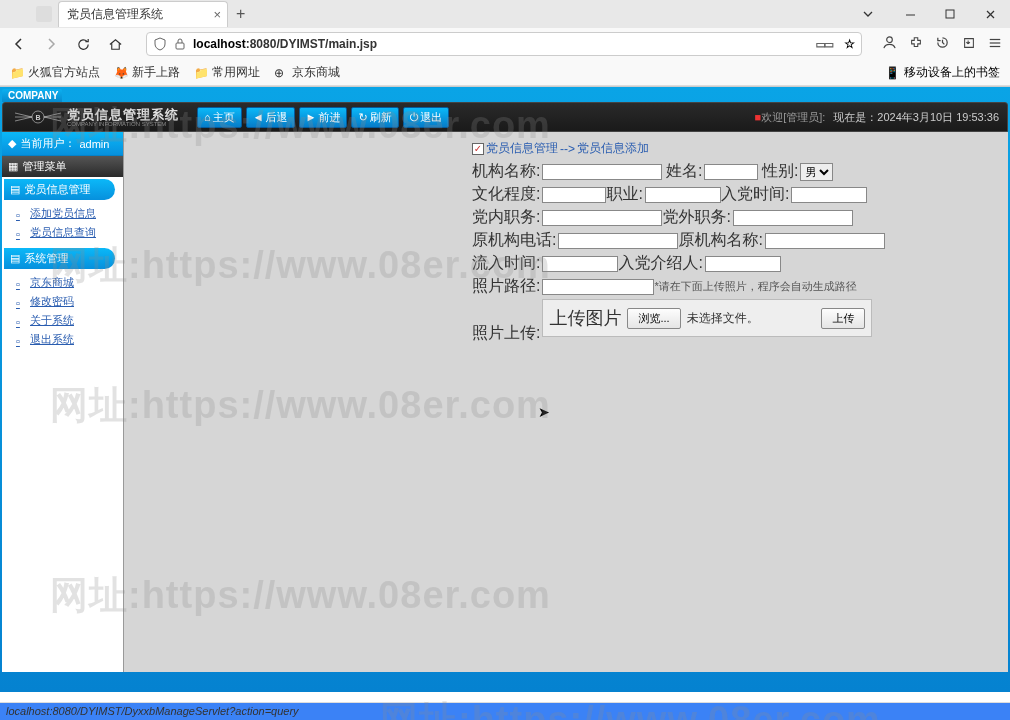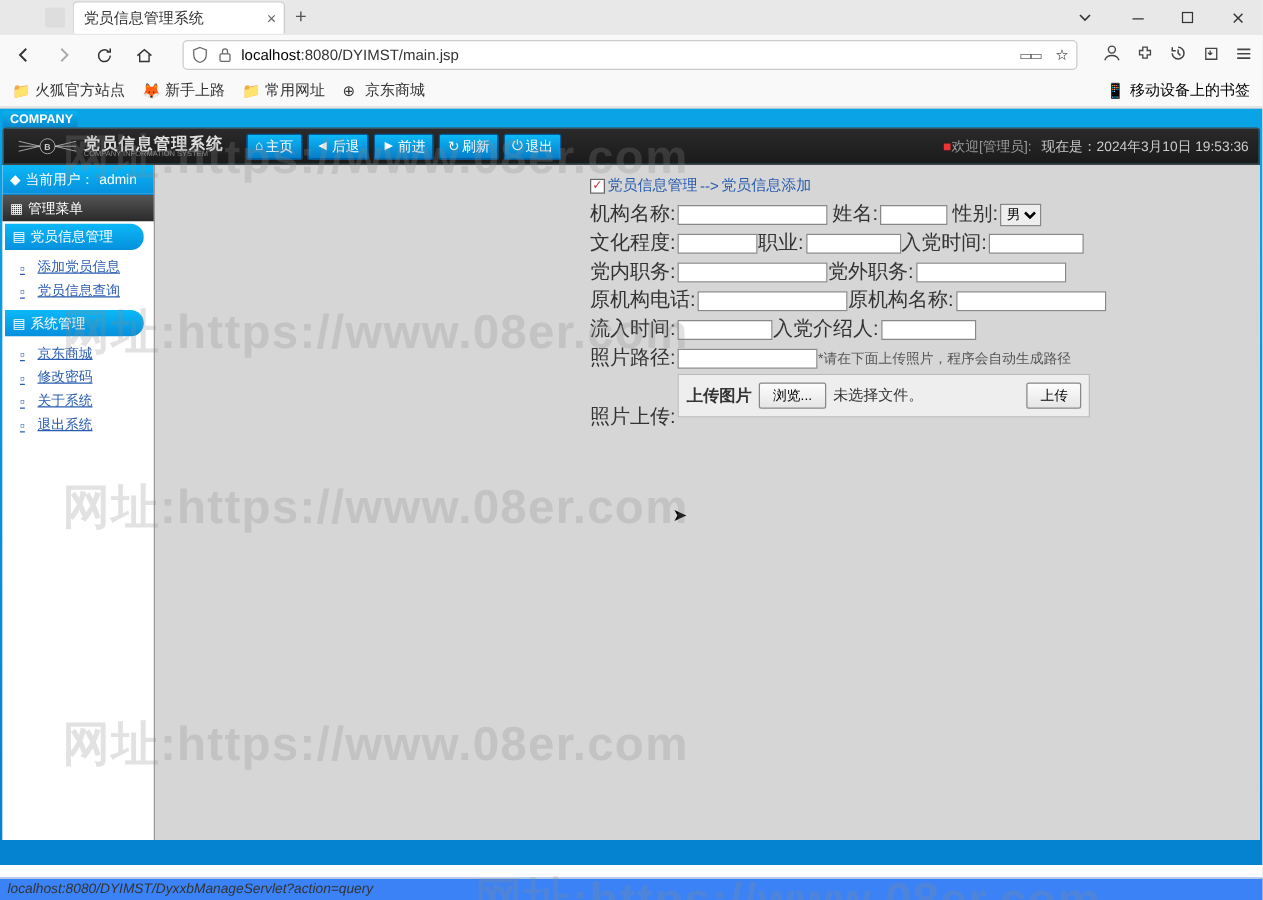--- a/index.html
+++ b/index.html
@@ -12,21 +12,21 @@
 .tab-app-icon { width: 16px; height: 16px; margin: 0 6px 0 6px; background: #ddd; border-radius: 2px; }
 .tab { display: flex; align-items: center; background: #fff; height: 26px; padding: 0 28px 0 8px; border-radius: 4px 4px 0 0; position: relative; min-width: 170px; border: 1px solid #ccc; border-bottom: none; }
 .tab-title { font-size: 12px; color: #333; }
 .tab-close { position: absolute; right: 6px; color: #666; font-size: 13px; cursor: pointer; }
 .tab-add { margin-left: 8px; color: #555; font-size: 16px; cursor: pointer; }
 .win-controls { margin-left: auto; display: flex; gap: 0; }
 .win-btn { width: 40px; height: 28px; display: flex; align-items: center; justify-content: center; color: #333; font-size: 11px; }
 .win-btn svg { stroke: #333; }
 .chevron-down { margin-right: 2px; }
 
-.addr-row { display: flex; align-items: center; height: 32px; padding: 0 8px; gap: 10px; background: #f9f9f9; }
+.addr-row { display: flex; align-items: center; height: 32px; padding: 0 8px; gap: 10px; background: #f9f9f9; font-weight: bold; }
 .nav-btn { width: 22px; height: 22px; display: flex; align-items: center; justify-content: center; color: #444; }
 .addr-bar { flex: 1; display: flex; align-items: center; background: #fff; border: 1px solid #ccc; border-radius: 4px; height: 24px; padding: 0 6px; margin: 0 10px; }
 .addr-lock { width: 14px; height: 14px; margin-right: 6px; }
 .addr-text { font-size: 12px; color: #333; }
 .addr-bold { color: #000; }
 .addr-icons { display: flex; gap: 12px; margin-left: auto; align-items: center; }
 .right-icons { display: flex; gap: 12px; align-items: center; }
 
 .bm-row { display: flex; align-items: center; height: 26px; padding: 0 10px; gap: 14px; background: #f9f9f9; border-bottom: 1px solid #ddd; }
 .bm-item { display: flex; align-items: center; gap: 4px; color: #333; font-size: 12px; }
@@ -63,21 +63,21 @@
 .main { flex: 1; background: #d6d6d6; padding: 8px 8px 8px 8px; overflow: hidden; position: relative; }
 .breadcrumb { color: #2a5db0; font-size: 12px; margin-left: 340px; margin-bottom: 4px; display: flex; align-items: center; gap: 2px; }
 .breadcrumb .cb { width: 12px; height:12px; border:1px solid #666; background:#fff; display:inline-flex; align-items:center; justify-content:center; color:#c33; font-size:10px; line-height:1; }
 .form-area { margin-left: 340px; }
 .frow { display: flex; align-items: center; margin-bottom: 2px; font-size: 12px; color: #333; }
 .flabel { text-align: right; min-width: 56px; margin-right: 2px; font-size: 16px; }
 .finput { border: 1px solid #888; height: 16px; background: #fff; font-size: 11px; padding: 0 2px; }
 .w120 { width: 120px; } .w80 { width: 76px; } .w54 { width: 54px; } .w64 { width: 64px; } .w112 { width: 112px; }
 .sel { border:1px solid #888; height:18px; background:#eee; font-size:11px; }
 .upload-box { background: #eee; border: 1px solid #bbb; padding: 6px; width: 330px; display: flex; align-items: center; gap: 6px; }
-.upload-title { font-size: 13px; font-weight: bold; }
+.upload-title { font-size: 18px; font-weight: normal; }
 .btn-sm { border: 1px solid #888; background: linear-gradient(#fdfdfd,#e5e5e5); font-size: 11px; padding: 2px 10px; border-radius: 2px; cursor: pointer; }
 .textarea { border:1px solid #888; background:#fff; width:304px; height:58px; resize: both; }
 .btn-row { margin-top: 12px; display: flex; gap: 6px; }
 .btn-row .btn-sm { padding: 3px 10px; }
 .hint { font-size:11px; color:#555; }
 .cursor-arrow { position: absolute; left: 414px; top: 272px; font-size: 14px; pointer-events: none; }
 
 
 .app-footer { background: linear-gradient(#0bb8f8,#0690dd); color: #fff; font-size: 11px; padding: 3px 16px; border-top: 1px solid #056aa8; }
 

